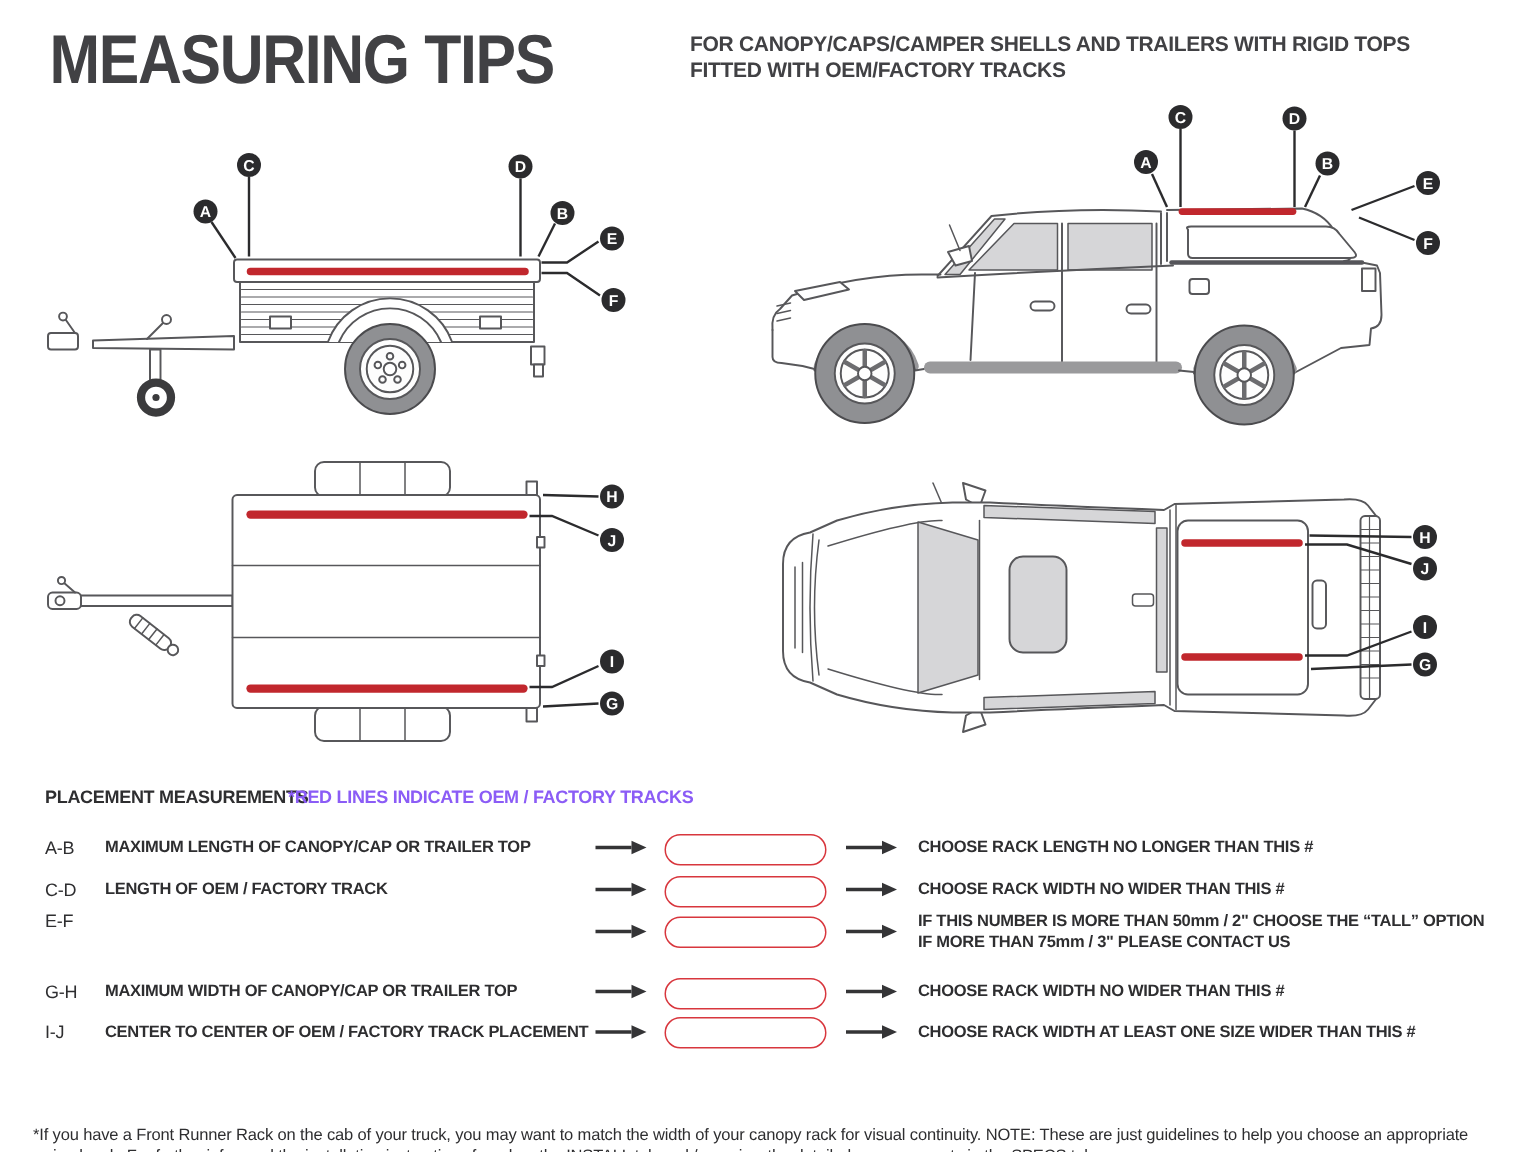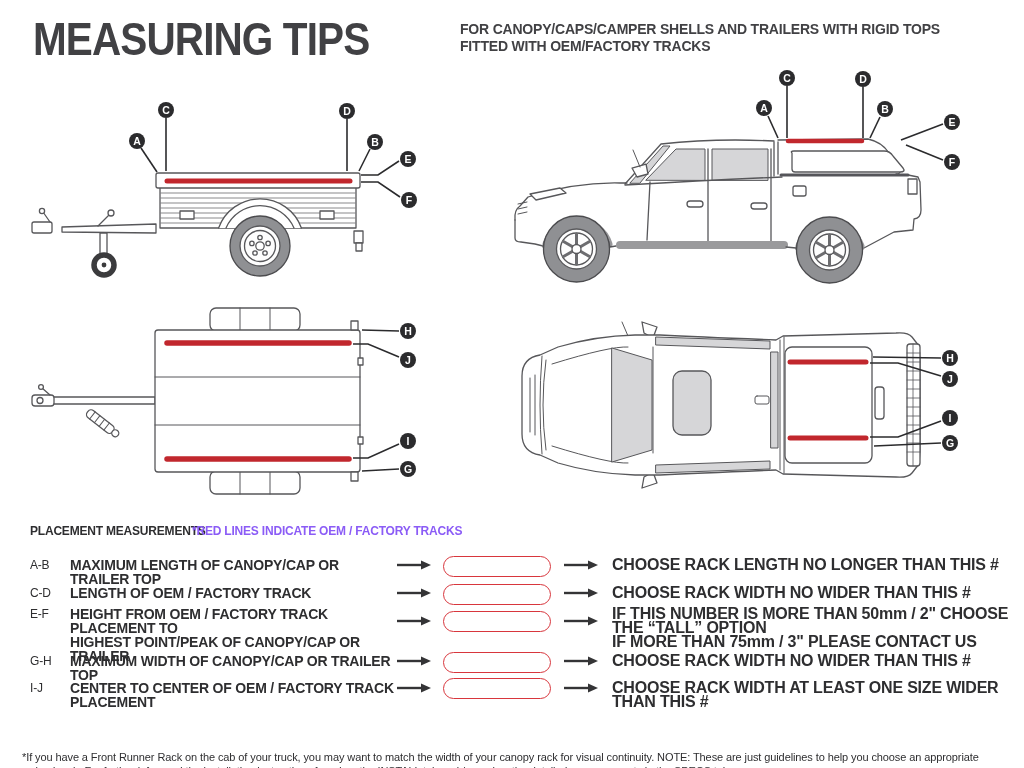--- a/index.html
+++ b/index.html
@@ -10,23 +10,23 @@
   #title{left:33px;top:12px;font-size:46px;font-weight:700;letter-spacing:-1px;
          color:#414144;transform:scaleX(.88);transform-origin:left top;white-space:nowrap;}
   #subtitle{left:460px;top:21px;font-size:14px;font-weight:700;line-height:17px;
             letter-spacing:-.2px;color:#414144;white-space:pre-line;}
   
   .legend{top:524px;font-size:12px;font-weight:700;letter-spacing:-.2px;}
   #legend-required{left:30px;color:#2e2e30;}
   #legend-note{left:192px;color:#8b5cf6;}
   
   .rng{font-size:12px;font-weight:400;letter-spacing:-.2px;color:#2e2e30;left:30px;}
-  .dsc{font-size:14px;font-weight:700;letter-spacing:-.2px;color:#2e2e30;left:70px;
+  .dsc{font-size:11px;font-weight:700;letter-spacing:-.2px;color:#2e2e30;left:70px;
        line-height:14px;white-space:pre-line;width:330px;}
-  .ins{font-size:16px;font-weight:700;letter-spacing:-.2px;color:#2e2e30;left:612px;
+  .ins{font-size:11px;font-weight:700;letter-spacing:-.2px;color:#2e2e30;left:612px;
        line-height:14px;white-space:pre-line;width:405px;}
   .ar1{left:396px;} .ar2{left:563px;}
   .pil{left:443px;width:106px;height:19px;border:1.7px solid #d8363d;border-radius:11px;
        background:#fff;}
   
   #footnote{left:22px;top:723px;width:992px;font-size:11px;line-height:13.5px;
             color:#2e2e30;letter-spacing:-.1px;white-space:pre-line;
             padding-left:8px;text-indent:-8px;margin-top:28px;}
   svg{display:block;}
   svg text{font-family:"Liberation Sans",sans-serif;}
@@ -354,22 +354,20 @@
   <div class="abs pil" style="top:584px"></div>
   <span class="abs ar2" style="top:588px">
       <svg width="36" height="10">
         <path d="M1,5 H25" stroke="#343436" stroke-width="2.4"></path>
         <path d="M25,.5 L35,5 L25,9.5 Z" fill="#343436"></path>
       </svg>
     </span>
   <div class="abs ins" style="top:586px">CHOOSE RACK WIDTH NO WIDER THAN THIS #</div>
 
   <div class="abs rng" style="top:607px">E-F</div>
-  <div class="abs dsc" style="top:607px">HEIGHT FROM OEM / FACTORY TRACK PLACEMENT TO
-HIGHEST POINT/PEAK OF CANOPY/CAP OR TRAILER</div>
   <span class="abs ar1" style="top:616px">
       <svg width="36" height="10">
         <path d="M1,5 H25" stroke="#343436" stroke-width="2.4"></path>
         <path d="M25,.5 L35,5 L25,9.5 Z" fill="#343436"></path>
       </svg>
     </span>
   <div class="abs pil" style="top:611px"></div>
   <span class="abs ar2" style="top:616px">
       <svg width="36" height="10">
         <path d="M1,5 H25" stroke="#343436" stroke-width="2.4"></path>

